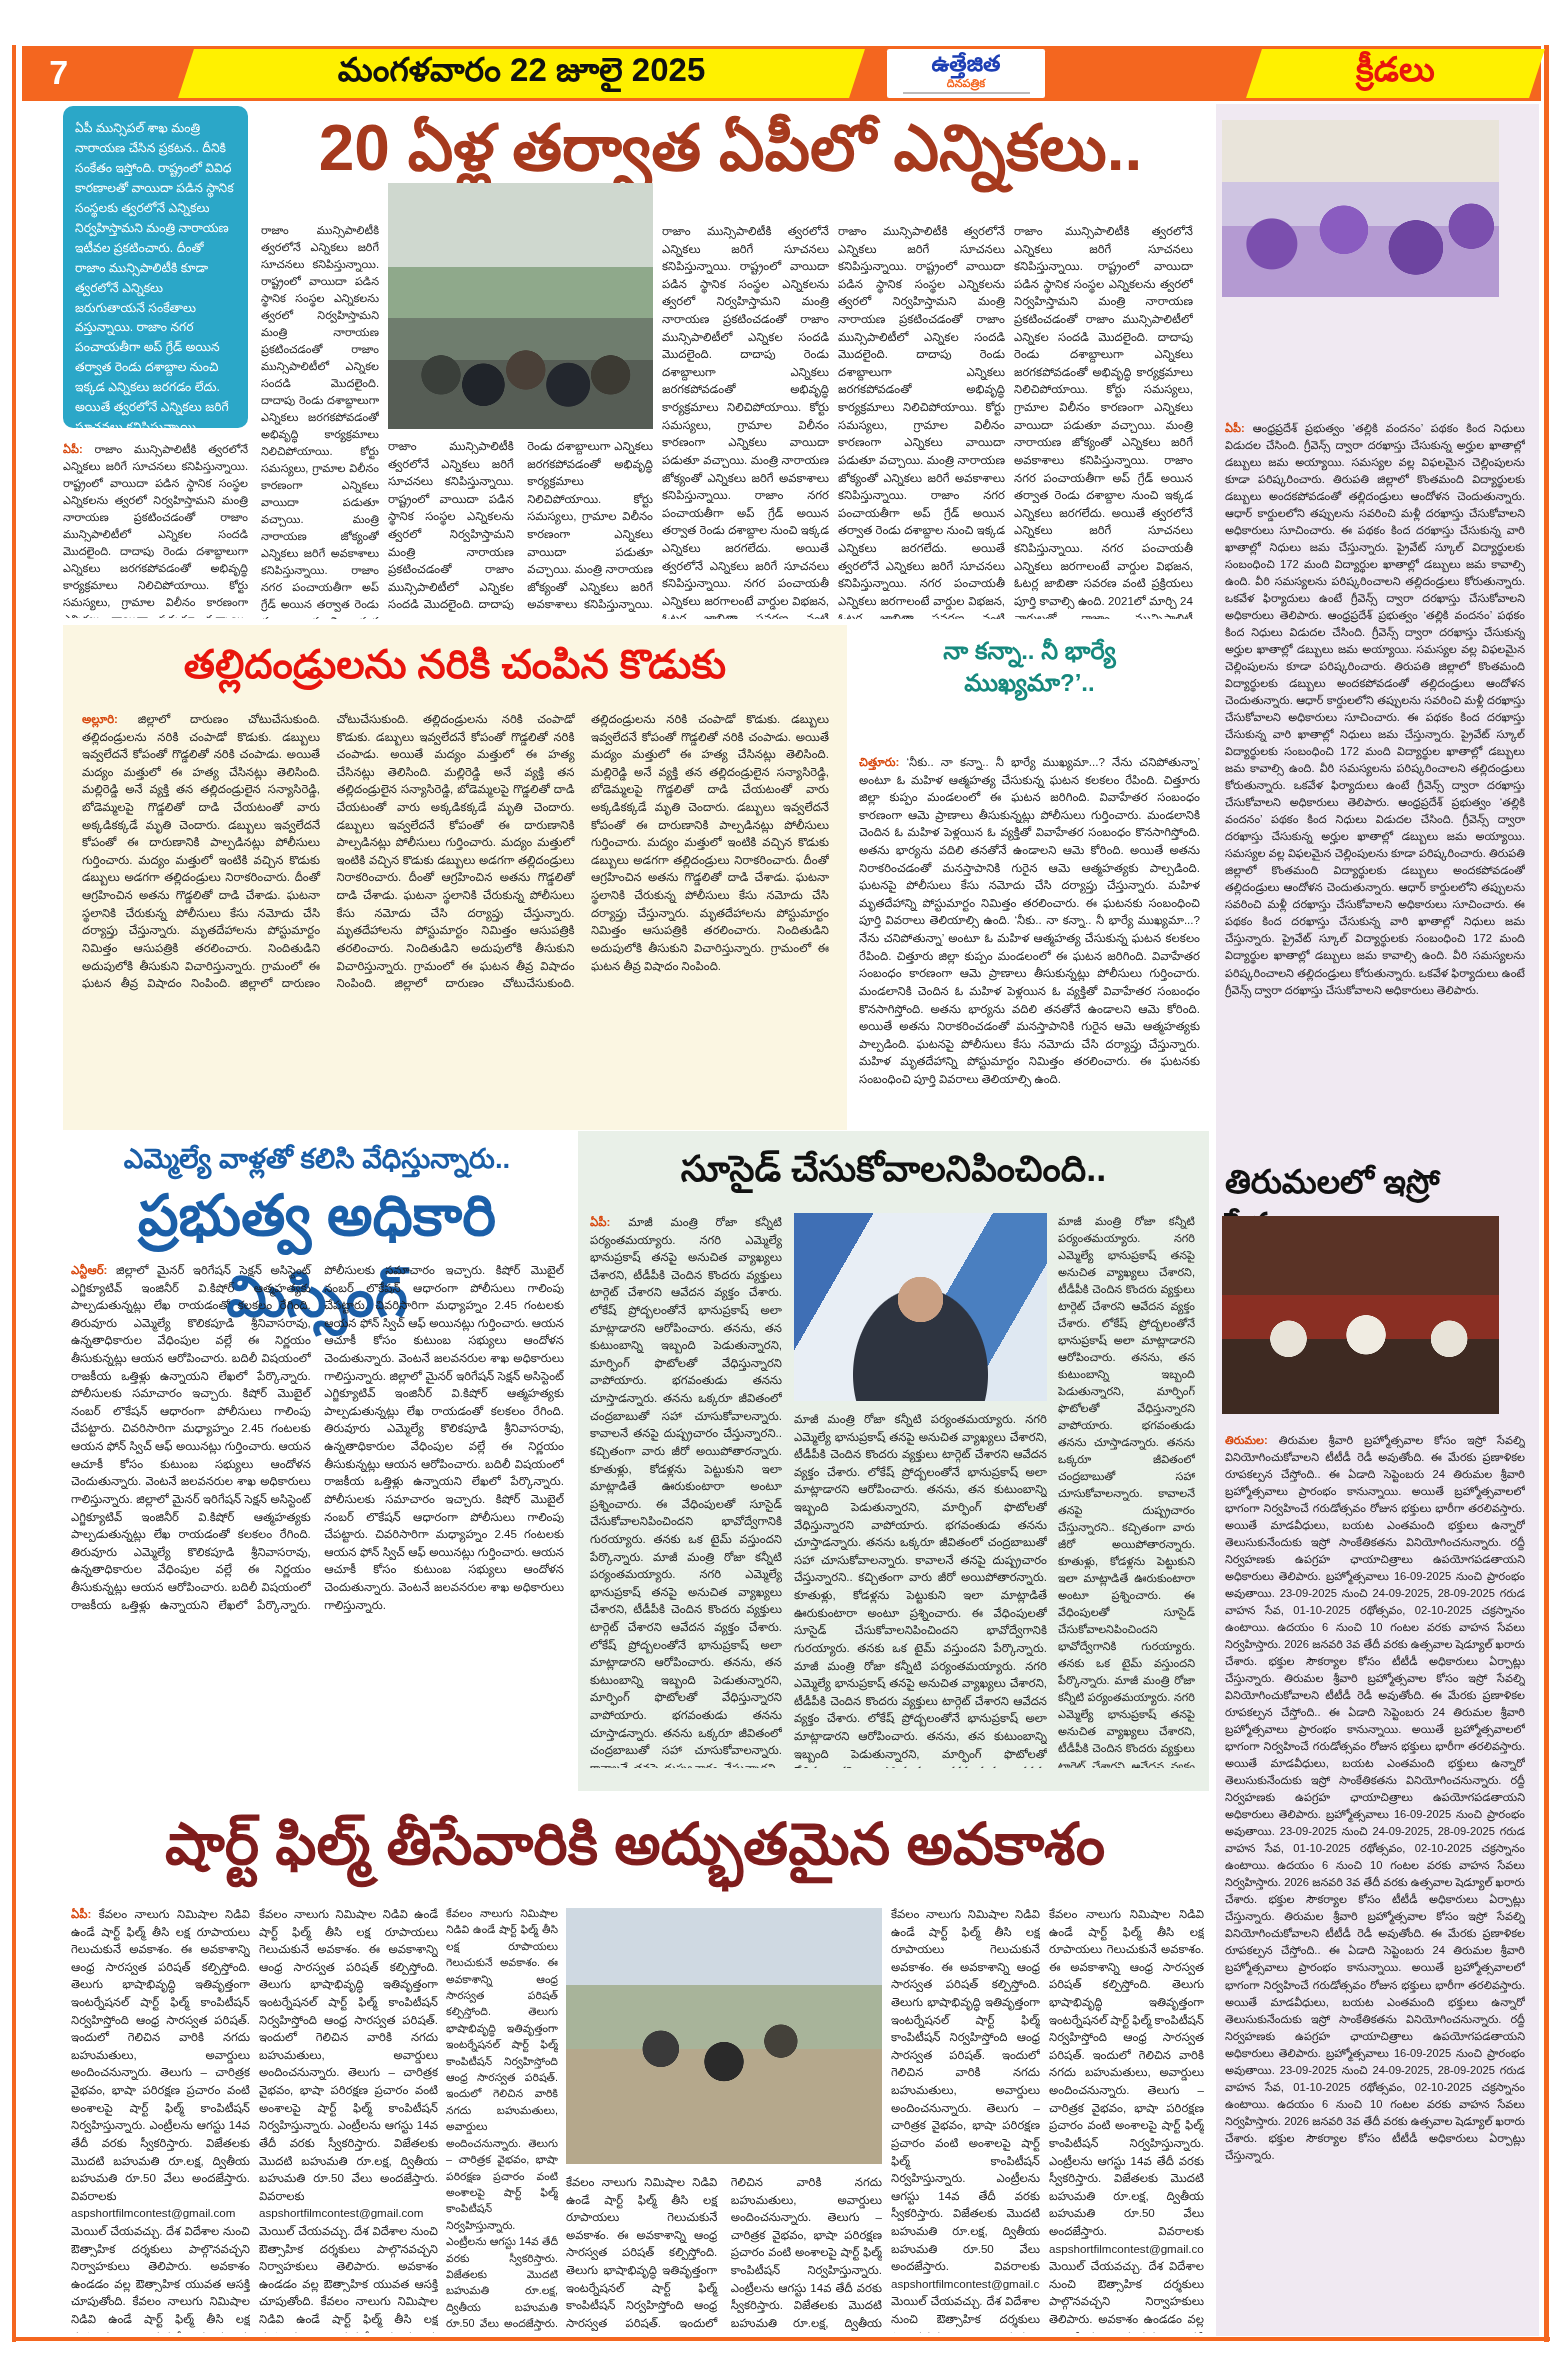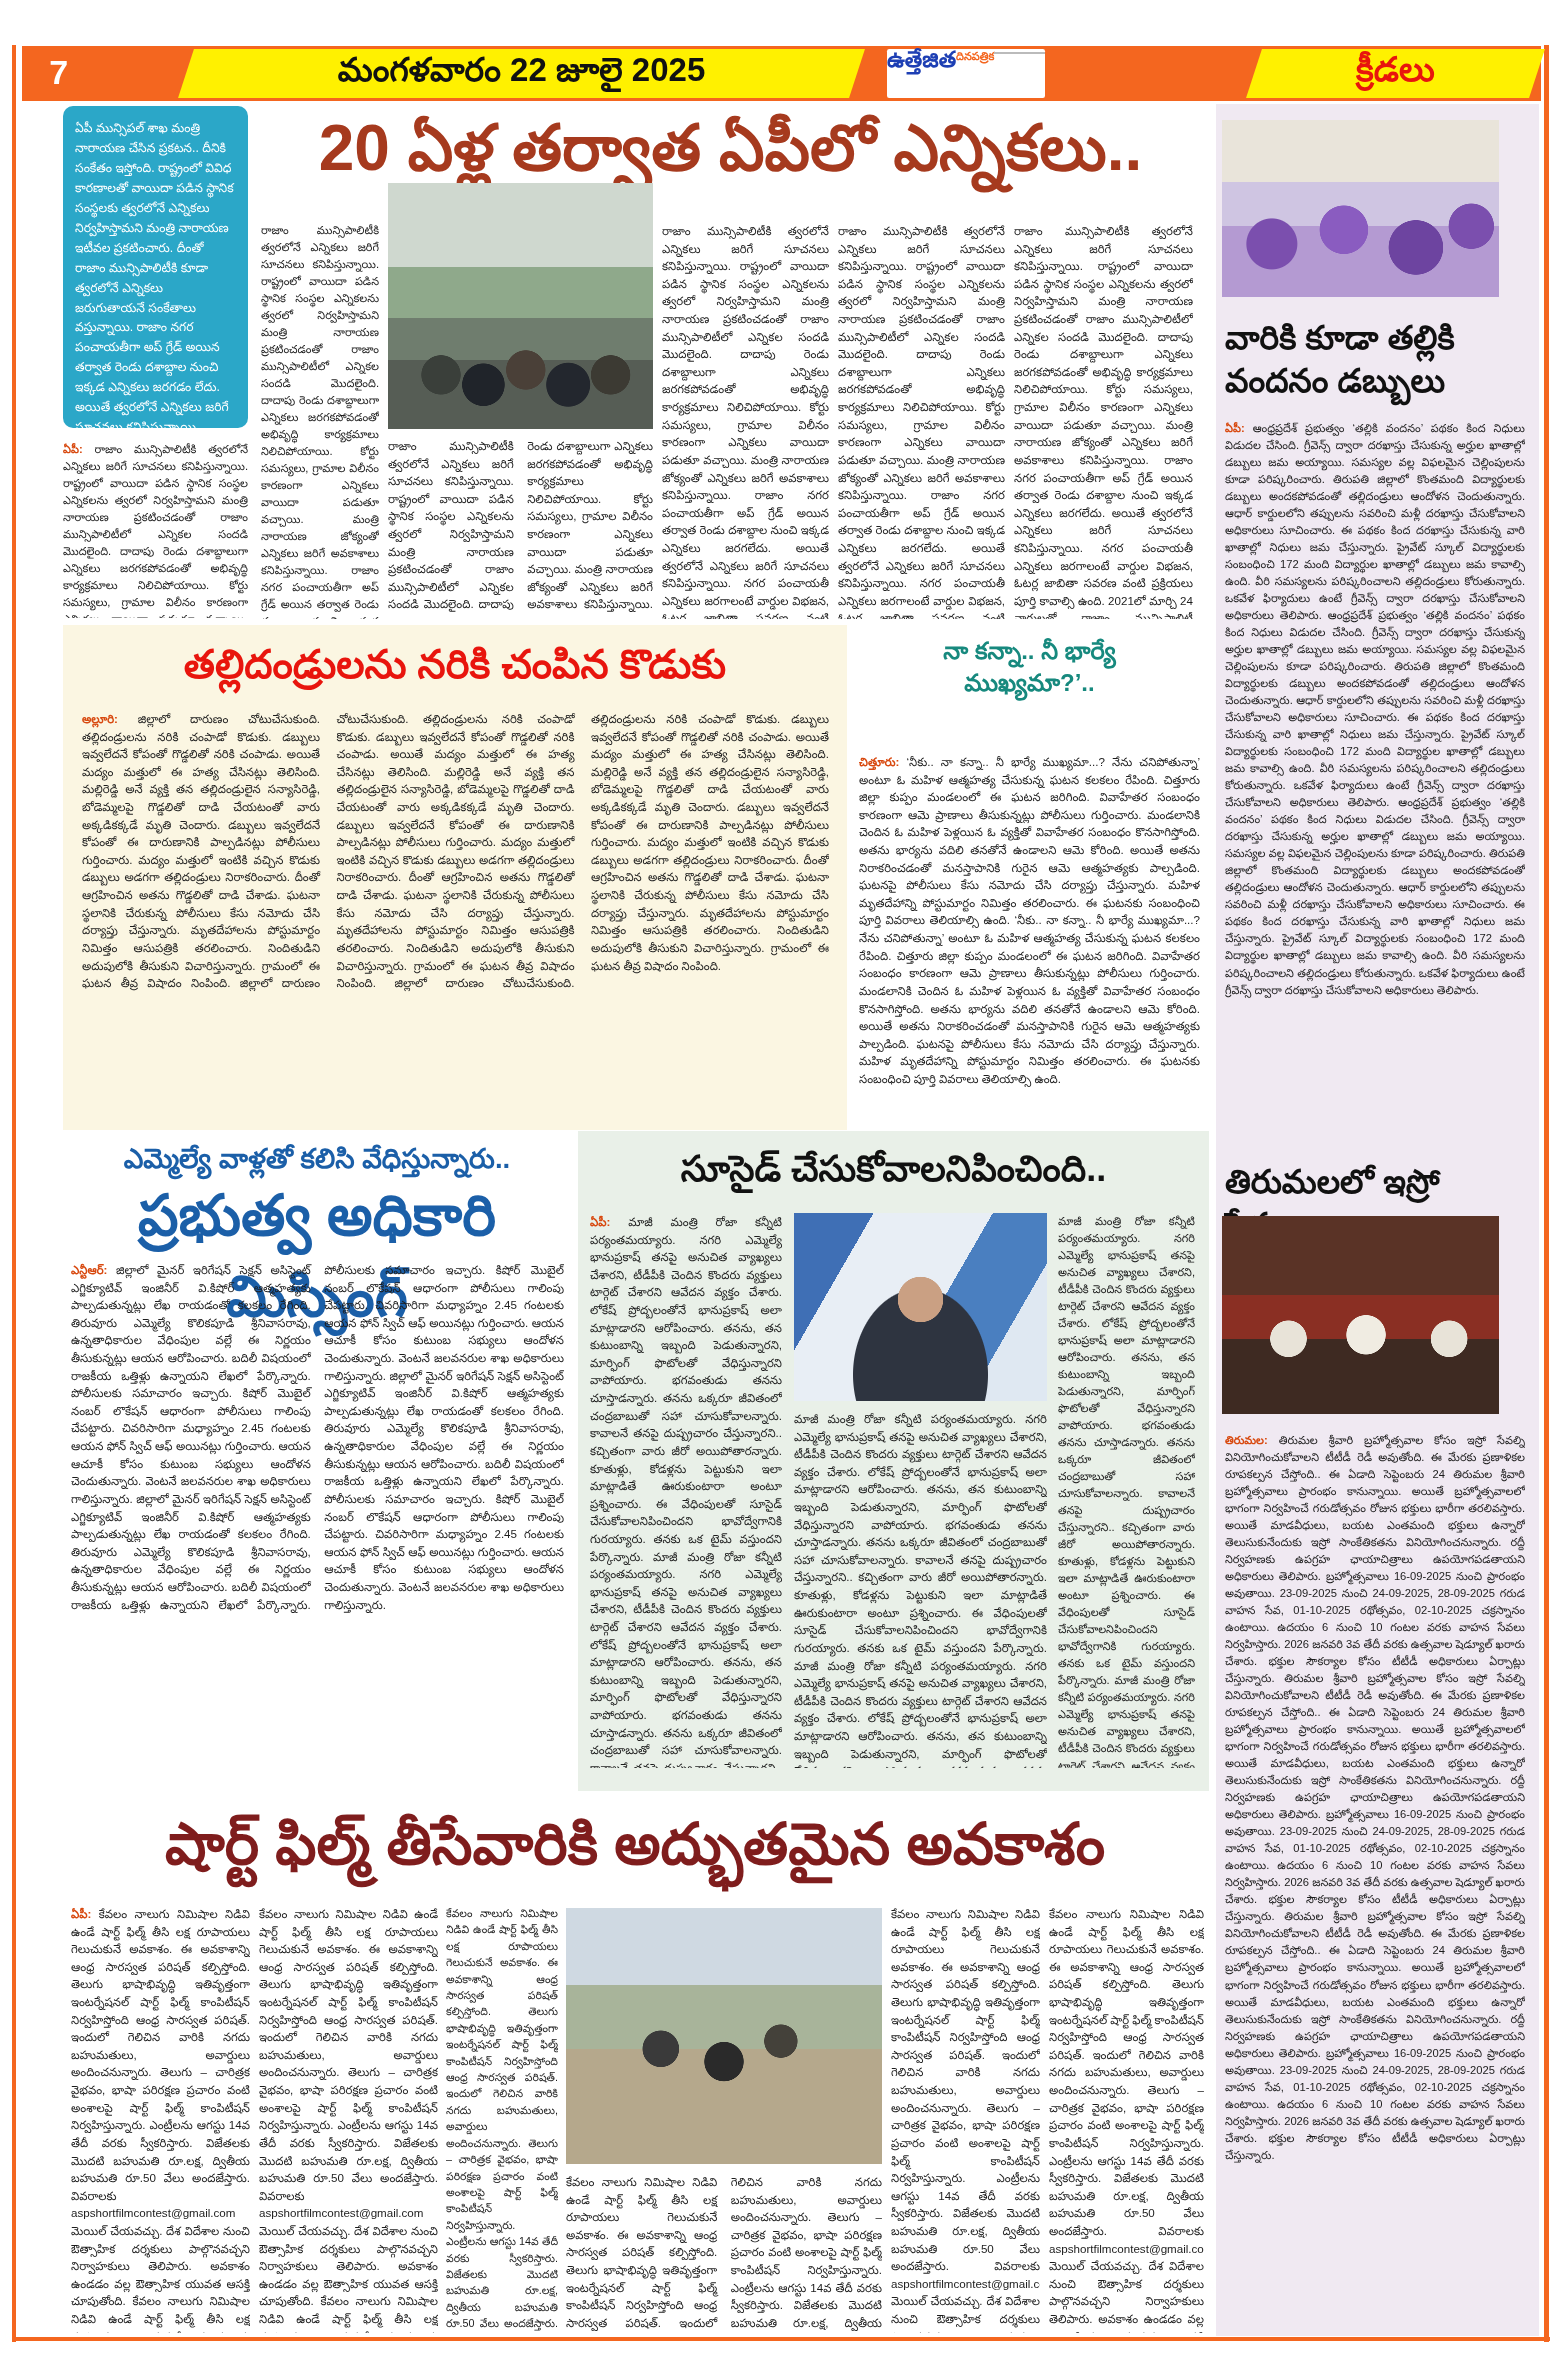--- a/index.html
+++ b/index.html
@@ -12,21 +12,21 @@
   #header{left:22.4px;top:46px;width:1519px;height:55px;background:#f4661f;}
   #pageno{left:33px;top:52px;width:52px;height:43px;color:#fff;font-size:34px;font-weight:bold;
           display:flex;align-items:center;justify-content:center;}
   .banner{position:absolute;background:#fff100;transform:skewX(-18deg);display:flex;
           align-items:center;justify-content:center;}
   #datebanner{left:186px;top:49px;width:671px;height:49px;}
   #datebanner span{transform:skewX(18deg);font-size:33px;font-weight:bold;color:#111;}
   #sectionbanner{left:1254px;top:49px;width:283px;height:49px;}
   #sectionbanner span{transform:skewX(18deg);font-size:34px;font-weight:bold;color:#e8150d;}
   #logobox{left:887px;top:49px;width:158px;height:49px;background:#fff;border-radius:2.2px;
-           display:flex;align-items:flex-start;justify-content:center;line-height:1;}
+           display:flex;flex-direction:column;align-items:center;justify-content:center;line-height:1;}
   #logobox .t1{color:#1d3fb4;font-size:22.4px;font-weight:bold;}
   #logobox .t2{color:#f4661f;font-size:11.2px;font-weight:bold;margin-top:2.2px;}
   #logobox .t3{width:127px;height:2.2px;background:#bbb;margin-top:3px;}
   
   .body-txt{font-size:11.6px;line-height:1.52;text-align:justify;overflow:hidden;color:#1c1c1c;}
   .dateline{color:#d8490f;font-weight:bold;}
   .cols2{column-count:2;column-gap:13.4px;}
   .cols3{column-count:3;column-gap:16.4px;}
   
   #highlight{left:63px;top:106px;width:185px;height:322px;background:#2ba7c8;color:#fff;
@@ -185,21 +185,20 @@
   </div>
   <div class="abs body-txt" style="left:891px;top:1905px;width:149px;height:428px;">
     <span> కేవలం నాలుగు నిమిషాల నిడివి ఉండే షార్ట్ ఫిల్మ్ తీసి లక్ష రూపాయలు గెలుచుకునే అవకాశం. ఈ అవకాశాన్ని ఆంధ్ర సారస్వత పరిషత్ కల్పిస్తోంది. తెలుగు భాషాభివృద్ధి ఇతివృత్తంగా ఇంటర్నేషనల్ షార్ట్ ఫిల్మ్ కాంపిటీషన్ నిర్వహిస్తోంది ఆంధ్ర సారస్వత పరిషత్. ఇందులో గెలిచిన వారికి నగదు బహుమతులు, అవార్డులు అందించనున్నారు. తెలుగు – చారిత్రక వైభవం, భాషా పరిరక్షణ ప్రచారం వంటి అంశాలపై షార్ట్ ఫిల్మ్ కాంపిటీషన్ నిర్వహిస్తున్నారు. ఎంట్రీలను ఆగస్టు 14వ తేదీ వరకు స్వీకరిస్తారు. విజేతలకు మొదటి బహుమతి రూ.లక్ష, ద్వితీయ బహుమతి రూ.50 వేలు అందజేస్తారు. వివరాలకు aspshortfilmcontest@gmail.com మెయిల్ చేయవచ్చు. దేశ విదేశాల నుంచి ఔత్సాహిక దర్శకులు పాల్గొనవచ్చని నిర్వాహకులు తెలిపారు. అవకాశం ఉండడం వల్ల ఔత్సాహిక యువత ఆసక్తి చూపుతోంది. కేవలం నాలుగు నిమిషాల నిడివి ఉండే షార్ట్ ఫిల్మ్ తీసి లక్ష రూపాయలు గెలుచుకునే అవకాశం. ఈ అవకాశాన్ని ఆంధ్ర సారస్వత పరిషత్ కల్పిస్తోంది. తెలుగు భాషాభివృద్ధి ఇతివృత్తంగా ఇంటర్నేషనల్ షార్ట్ ఫిల్మ్ కాంపిటీషన్ నిర్వహిస్తోంది ఆంధ్ర సారస్వత పరిషత్. ఇందులో గెలిచిన వారికి నగదు బహుమతులు, అవార్డులు అందించనున్నారు. తెలుగు – చారిత్రక వైభవం, భాషా పరిరక్షణ ప్రచారం వంటి అంశాలపై షార్ట్ ఫిల్మ్ కాంపిటీషన్ నిర్వహిస్తున్నారు. ఎంట్రీలను ఆగస్టు 14వ తేదీ వరకు స్వీకరిస్తారు. విజేతలకు మొదటి బహుమతి రూ.లక్ష, ద్వితీయ బహుమతి రూ.50 వేలు అందజేస్తారు. వివరాలకు aspshortfilmcontest@gmail.com మెయిల్ చేయవచ్చు. దేశ విదేశాల నుంచి ఔత్సాహిక దర్శకులు పాల్గొనవచ్చని నిర్వాహకులు తెలిపారు. అవకాశం ఉండడం వల్ల ఔత్సాహిక యువత ఆసక్తి చూపుతోంది.</span>
   </div>
   <div class="abs body-txt" style="left:1049px;top:1905px;width:155px;height:428px;">
     <span> కేవలం నాలుగు నిమిషాల నిడివి ఉండే షార్ట్ ఫిల్మ్ తీసి లక్ష రూపాయలు గెలుచుకునే అవకాశం. ఈ అవకాశాన్ని ఆంధ్ర సారస్వత పరిషత్ కల్పిస్తోంది. తెలుగు భాషాభివృద్ధి ఇతివృత్తంగా ఇంటర్నేషనల్ షార్ట్ ఫిల్మ్ కాంపిటీషన్ నిర్వహిస్తోంది ఆంధ్ర సారస్వత పరిషత్. ఇందులో గెలిచిన వారికి నగదు బహుమతులు, అవార్డులు అందించనున్నారు. తెలుగు – చారిత్రక వైభవం, భాషా పరిరక్షణ ప్రచారం వంటి అంశాలపై షార్ట్ ఫిల్మ్ కాంపిటీషన్ నిర్వహిస్తున్నారు. ఎంట్రీలను ఆగస్టు 14వ తేదీ వరకు స్వీకరిస్తారు. విజేతలకు మొదటి బహుమతి రూ.లక్ష, ద్వితీయ బహుమతి రూ.50 వేలు అందజేస్తారు. వివరాలకు aspshortfilmcontest@gmail.com మెయిల్ చేయవచ్చు. దేశ విదేశాల నుంచి ఔత్సాహిక దర్శకులు పాల్గొనవచ్చని నిర్వాహకులు తెలిపారు. అవకాశం ఉండడం వల్ల ఔత్సాహిక యువత ఆసక్తి చూపుతోంది. కేవలం నాలుగు నిమిషాల నిడివి ఉండే షార్ట్ ఫిల్మ్ తీసి లక్ష రూపాయలు గెలుచుకునే అవకాశం. ఈ అవకాశాన్ని ఆంధ్ర సారస్వత పరిషత్ కల్పిస్తోంది. తెలుగు భాషాభివృద్ధి ఇతివృత్తంగా ఇంటర్నేషనల్ షార్ట్ ఫిల్మ్ కాంపిటీషన్ నిర్వహిస్తోంది ఆంధ్ర సారస్వత పరిషత్. ఇందులో గెలిచిన వారికి నగదు బహుమతులు, అవార్డులు అందించనున్నారు. తెలుగు – చారిత్రక వైభవం, భాషా పరిరక్షణ ప్రచారం వంటి అంశాలపై షార్ట్ ఫిల్మ్ కాంపిటీషన్ నిర్వహిస్తున్నారు. ఎంట్రీలను ఆగస్టు 14వ తేదీ వరకు స్వీకరిస్తారు. విజేతలకు మొదటి బహుమతి రూ.లక్ష, ద్వితీయ బహుమతి రూ.50 వేలు అందజేస్తారు. వివరాలకు aspshortfilmcontest@gmail.com మెయిల్ చేయవచ్చు. దేశ విదేశాల నుంచి ఔత్సాహిక దర్శకులు పాల్గొనవచ్చని నిర్వాహకులు తెలిపారు. అవకాశం ఉండడం వల్ల ఔత్సాహిక యువత ఆసక్తి చూపుతోంది.</span>
   </div>
 
   <div class="abs" id="rightrail">
     <div class="photo" id="photo-girls" style="left:6px;top:16.4px;width:277px;height:177px;"></div>
-    <div class="abs rail-head" style="left:9px;top:213px;width:301px;">వారికి కూడా తల్లికి వందనం డబ్బులు</div>
     <div class="abs body-txt" style="left:9px;top:316px;width:300px;height:724px;font-size:11.2px;">
       <span class="dateline">ఏపీ:</span>
       <span> ఆంధ్రప్రదేశ్ ప్రభుత్వం ‘తల్లికి వందనం’ పథకం కింద నిధులు విడుదల చేసింది. గ్రీవెన్స్ ద్వారా దరఖాస్తు చేసుకున్న అర్హుల ఖాతాల్లో డబ్బులు జమ అయ్యాయి. సమస్యల వల్ల విఫలమైన చెల్లింపులను కూడా పరిష్కరించారు. తిరుపతి జిల్లాలో కొంతమంది విద్యార్థులకు డబ్బులు అందకపోవడంతో తల్లిదండ్రులు ఆందోళన చెందుతున్నారు. ఆధార్ కార్డులలోని తప్పులను సవరించి మళ్లీ దరఖాస్తు చేసుకోవాలని అధికారులు సూచించారు. ఈ పథకం కింద దరఖాస్తు చేసుకున్న వారి ఖాతాల్లో నిధులు జమ చేస్తున్నారు. ప్రైవేట్ స్కూల్ విద్యార్థులకు సంబంధించి 172 మంది విద్యార్థుల ఖాతాల్లో డబ్బులు జమ కావాల్సి ఉంది. వీరి సమస్యలను పరిష్కరించాలని తల్లిదండ్రులు కోరుతున్నారు. ఒకవేళ ఫిర్యాదులు ఉంటే గ్రీవెన్స్ ద్వారా దరఖాస్తు చేసుకోవాలని అధికారులు తెలిపారు. ఆంధ్రప్రదేశ్ ప్రభుత్వం ‘తల్లికి వందనం’ పథకం కింద నిధులు విడుదల చేసింది. గ్రీవెన్స్ ద్వారా దరఖాస్తు చేసుకున్న అర్హుల ఖాతాల్లో డబ్బులు జమ అయ్యాయి. సమస్యల వల్ల విఫలమైన చెల్లింపులను కూడా పరిష్కరించారు. తిరుపతి జిల్లాలో కొంతమంది విద్యార్థులకు డబ్బులు అందకపోవడంతో తల్లిదండ్రులు ఆందోళన చెందుతున్నారు. ఆధార్ కార్డులలోని తప్పులను సవరించి మళ్లీ దరఖాస్తు చేసుకోవాలని అధికారులు సూచించారు. ఈ పథకం కింద దరఖాస్తు చేసుకున్న వారి ఖాతాల్లో నిధులు జమ చేస్తున్నారు. ప్రైవేట్ స్కూల్ విద్యార్థులకు సంబంధించి 172 మంది విద్యార్థుల ఖాతాల్లో డబ్బులు జమ కావాల్సి ఉంది. వీరి సమస్యలను పరిష్కరించాలని తల్లిదండ్రులు కోరుతున్నారు. ఒకవేళ ఫిర్యాదులు ఉంటే గ్రీవెన్స్ ద్వారా దరఖాస్తు చేసుకోవాలని అధికారులు తెలిపారు. ఆంధ్రప్రదేశ్ ప్రభుత్వం ‘తల్లికి వందనం’ పథకం కింద నిధులు విడుదల చేసింది. గ్రీవెన్స్ ద్వారా దరఖాస్తు చేసుకున్న అర్హుల ఖాతాల్లో డబ్బులు జమ అయ్యాయి. సమస్యల వల్ల విఫలమైన చెల్లింపులను కూడా పరిష్కరించారు. తిరుపతి జిల్లాలో కొంతమంది విద్యార్థులకు డబ్బులు అందకపోవడంతో తల్లిదండ్రులు ఆందోళన చెందుతున్నారు. ఆధార్ కార్డులలోని తప్పులను సవరించి మళ్లీ దరఖాస్తు చేసుకోవాలని అధికారులు సూచించారు. ఈ పథకం కింద దరఖాస్తు చేసుకున్న వారి ఖాతాల్లో నిధులు జమ చేస్తున్నారు. ప్రైవేట్ స్కూల్ విద్యార్థులకు సంబంధించి 172 మంది విద్యార్థుల ఖాతాల్లో డబ్బులు జమ కావాల్సి ఉంది. వీరి సమస్యలను పరిష్కరించాలని తల్లిదండ్రులు కోరుతున్నారు. ఒకవేళ ఫిర్యాదులు ఉంటే గ్రీవెన్స్ ద్వారా దరఖాస్తు చేసుకోవాలని అధికారులు తెలిపారు.</span>
     </div>
     <div class="abs rail-head" style="left:9px;top:1057px;width:301px;">తిరుమలలో ఇస్రో సేవలు..</div>
     <div class="photo" id="photo-ttd" style="left:6px;top:1112px;width:277px;height:198px;"></div>
     <div class="abs body-txt" style="left:9px;top:1328px;width:300px;height:884px;font-size:11.2px;">
       <span class="dateline">తిరుమల:</span>
       <span> తిరుమల శ్రీవారి బ్రహ్మోత్సవాల కోసం ఇస్రో సేవల్ని వినియోగించుకోవాలని టీటీడీ రెడీ అవుతోంది. ఈ మేరకు ప్రణాళికల రూపకల్పన చేస్తోంది.. ఈ ఏడాది సెప్టెంబరు 24 తిరుమల శ్రీవారి బ్రహ్మోత్సవాలు ప్రారంభం కానున్నాయి. అయితే బ్రహ్మోత్సవాలలో భాగంగా నిర్వహించే గరుడోత్సవం రోజున భక్తులు భారీగా తరలివస్తారు. అయితే మాడవీధులు, బయట ఎంతమంది భక్తులు ఉన్నారో తెలుసుకునేందుకు ఇస్రో సాంకేతికతను వినియోగించనున్నారు. రద్దీ నిర్వహణకు ఉపగ్రహ ఛాయాచిత్రాలు ఉపయోగపడతాయని అధికారులు తెలిపారు. బ్రహ్మోత్సవాలు 16-09-2025 నుంచి ప్రారంభం అవుతాయి. 23-09-2025 నుంచి 24-09-2025, 28-09-2025 గరుడ వాహన సేవ, 01-10-2025 రథోత్సవం, 02-10-2025 చక్రస్నానం ఉంటాయి. ఉదయం 6 నుంచి 10 గంటల వరకు వాహన సేవలు నిర్వహిస్తారు. 2026 జనవరి 3వ తేదీ వరకు ఉత్సవాల షెడ్యూల్ ఖరారు చేశారు. భక్తుల సౌకర్యాల కోసం టీటీడీ అధికారులు ఏర్పాట్లు చేస్తున్నారు. తిరుమల శ్రీవారి బ్రహ్మోత్సవాల కోసం ఇస్రో సేవల్ని వినియోగించుకోవాలని టీటీడీ రెడీ అవుతోంది. ఈ మేరకు ప్రణాళికల రూపకల్పన చేస్తోంది.. ఈ ఏడాది సెప్టెంబరు 24 తిరుమల శ్రీవారి బ్రహ్మోత్సవాలు ప్రారంభం కానున్నాయి. అయితే బ్రహ్మోత్సవాలలో భాగంగా నిర్వహించే గరుడోత్సవం రోజున భక్తులు భారీగా తరలివస్తారు. అయితే మాడవీధులు, బయట ఎంతమంది భక్తులు ఉన్నారో తెలుసుకునేందుకు ఇస్రో సాంకేతికతను వినియోగించనున్నారు. రద్దీ నిర్వహణకు ఉపగ్రహ ఛాయాచిత్రాలు ఉపయోగపడతాయని అధికారులు తెలిపారు. బ్రహ్మోత్సవాలు 16-09-2025 నుంచి ప్రారంభం అవుతాయి. 23-09-2025 నుంచి 24-09-2025, 28-09-2025 గరుడ వాహన సేవ, 01-10-2025 రథోత్సవం, 02-10-2025 చక్రస్నానం ఉంటాయి. ఉదయం 6 నుంచి 10 గంటల వరకు వాహన సేవలు నిర్వహిస్తారు. 2026 జనవరి 3వ తేదీ వరకు ఉత్సవాల షెడ్యూల్ ఖరారు చేశారు. భక్తుల సౌకర్యాల కోసం టీటీడీ అధికారులు ఏర్పాట్లు చేస్తున్నారు. తిరుమల శ్రీవారి బ్రహ్మోత్సవాల కోసం ఇస్రో సేవల్ని వినియోగించుకోవాలని టీటీడీ రెడీ అవుతోంది. ఈ మేరకు ప్రణాళికల రూపకల్పన చేస్తోంది.. ఈ ఏడాది సెప్టెంబరు 24 తిరుమల శ్రీవారి బ్రహ్మోత్సవాలు ప్రారంభం కానున్నాయి. అయితే బ్రహ్మోత్సవాలలో భాగంగా నిర్వహించే గరుడోత్సవం రోజున భక్తులు భారీగా తరలివస్తారు. అయితే మాడవీధులు, బయట ఎంతమంది భక్తులు ఉన్నారో తెలుసుకునేందుకు ఇస్రో సాంకేతికతను వినియోగించనున్నారు. రద్దీ నిర్వహణకు ఉపగ్రహ ఛాయాచిత్రాలు ఉపయోగపడతాయని అధికారులు తెలిపారు. బ్రహ్మోత్సవాలు 16-09-2025 నుంచి ప్రారంభం అవుతాయి. 23-09-2025 నుంచి 24-09-2025, 28-09-2025 గరుడ వాహన సేవ, 01-10-2025 రథోత్సవం, 02-10-2025 చక్రస్నానం ఉంటాయి. ఉదయం 6 నుంచి 10 గంటల వరకు వాహన సేవలు నిర్వహిస్తారు. 2026 జనవరి 3వ తేదీ వరకు ఉత్సవాల షెడ్యూల్ ఖరారు చేశారు. భక్తుల సౌకర్యాల కోసం టీటీడీ అధికారులు ఏర్పాట్లు చేస్తున్నారు.</span>
     </div>

